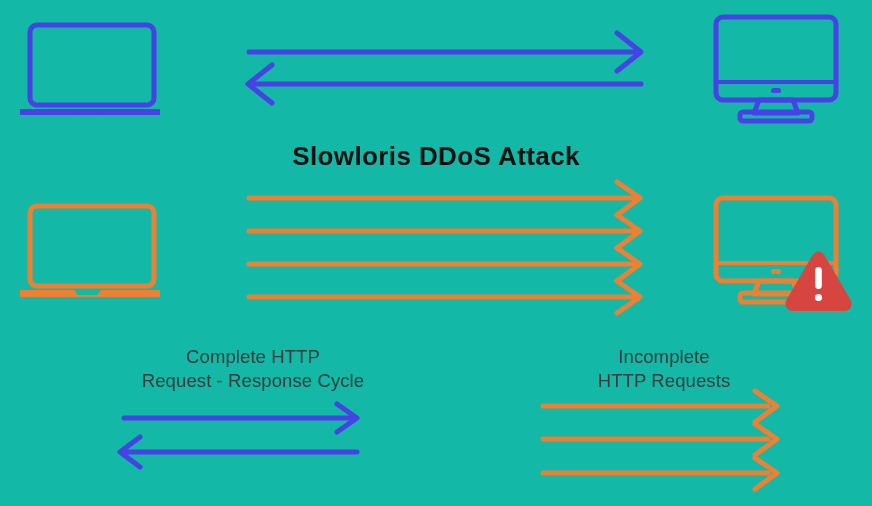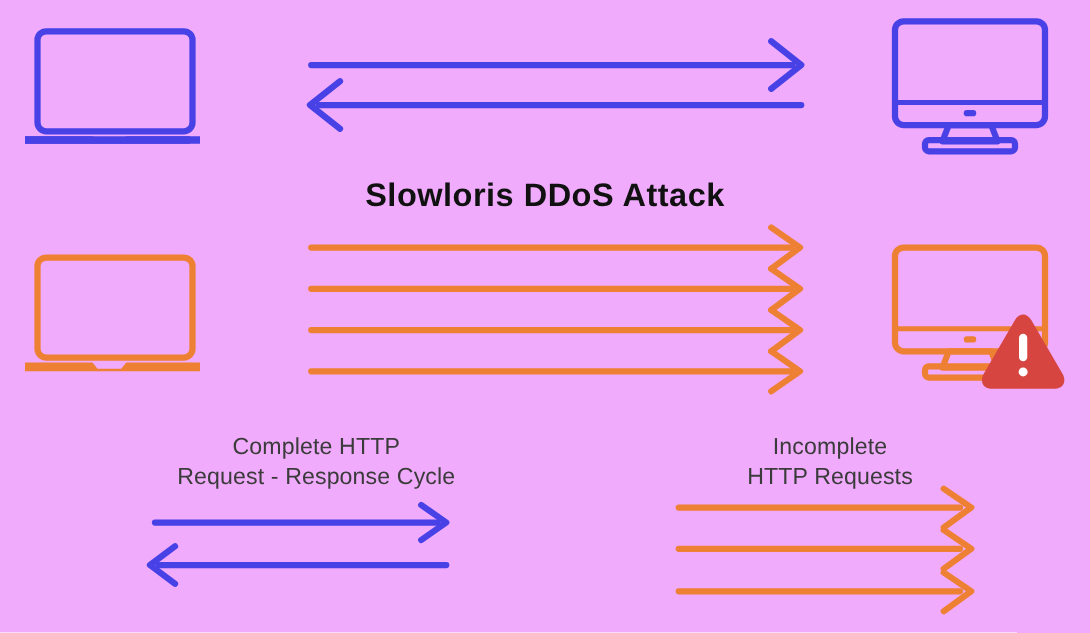--- a/index.html
+++ b/index.html
@@ -8,21 +8,21 @@
     padding: 0;
     background: #ffffff;
   }
   body {
     font-family: "Liberation Sans", sans-serif;
   }
   #diagram-root {
     position: relative;
     width: 872px;
     height: 506px;
-    background: #f0abfc;
+    background: #14b8a6;
     overflow: hidden;
   }
   #diagram-svg {
     position: absolute;
     top: 0;
     left: 0;
     width: 872px;
     height: 506px;
   }
   .txt-title {

